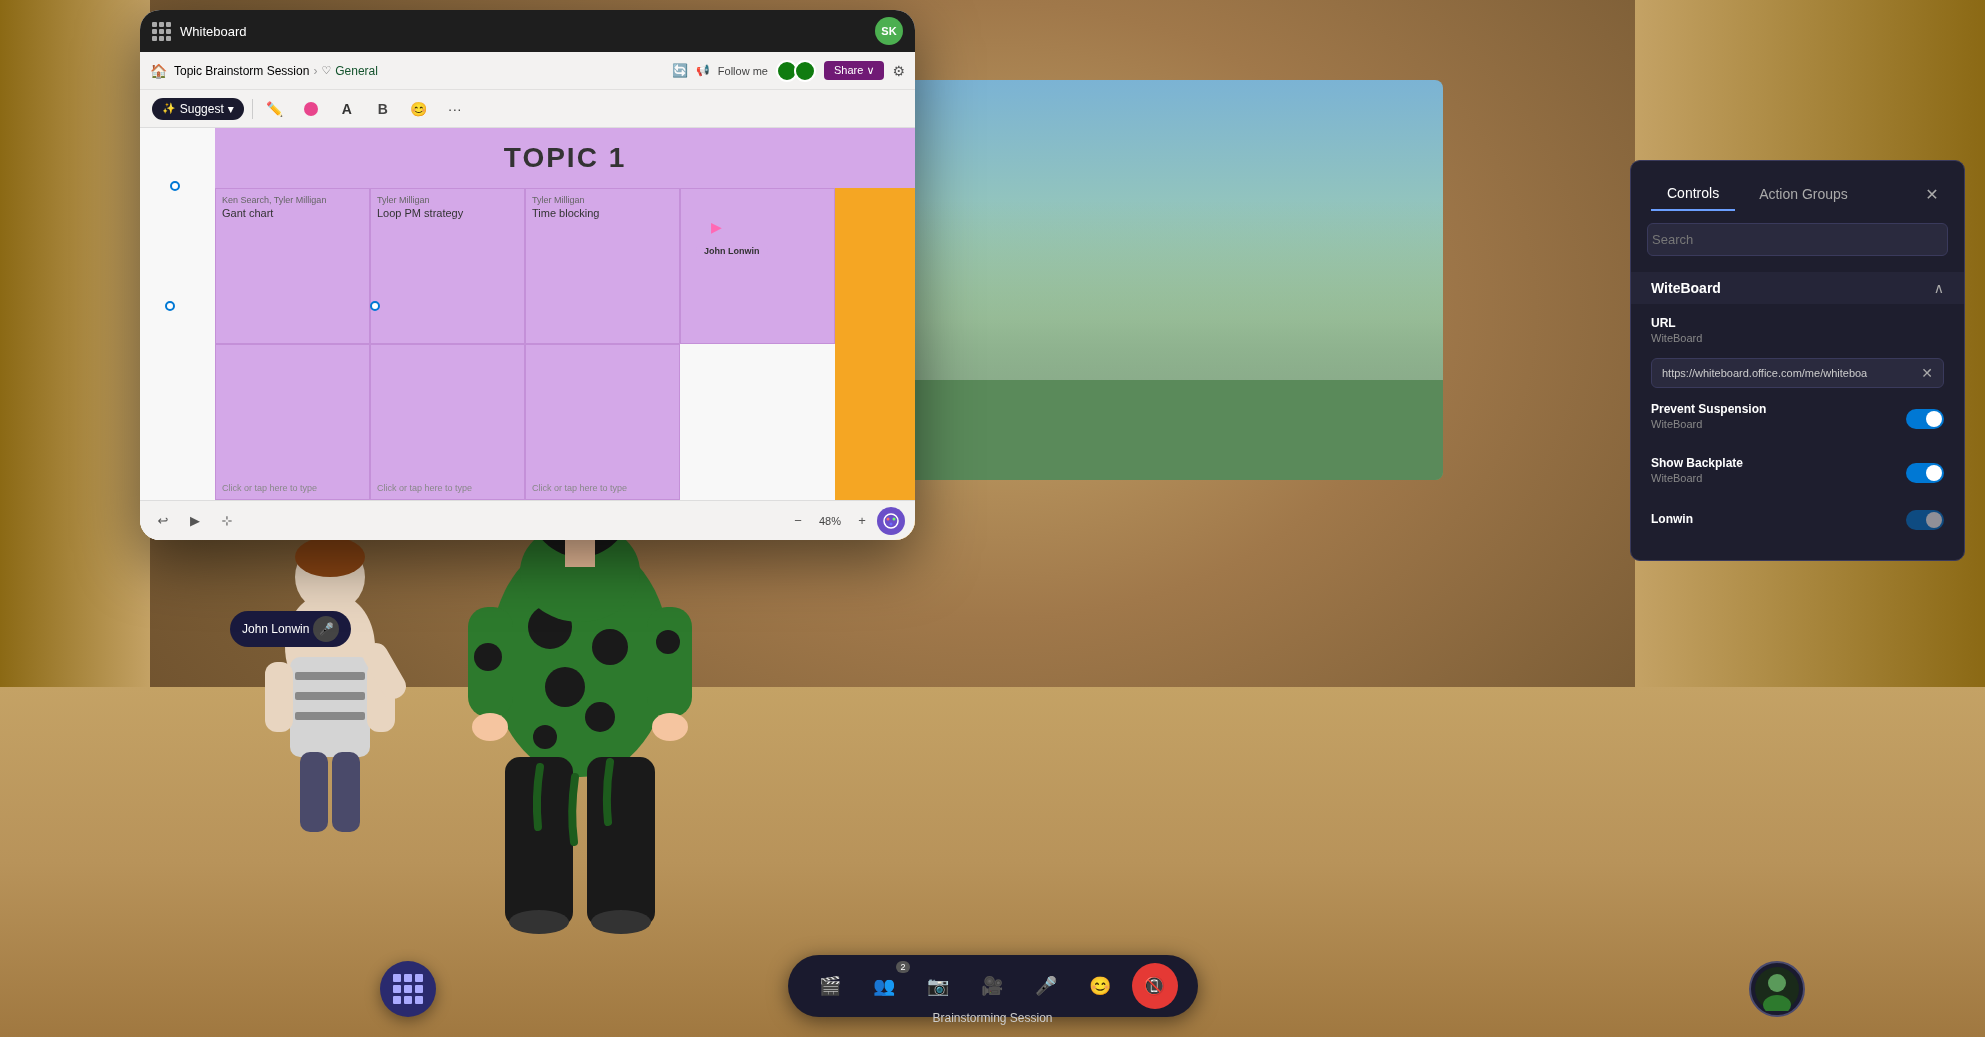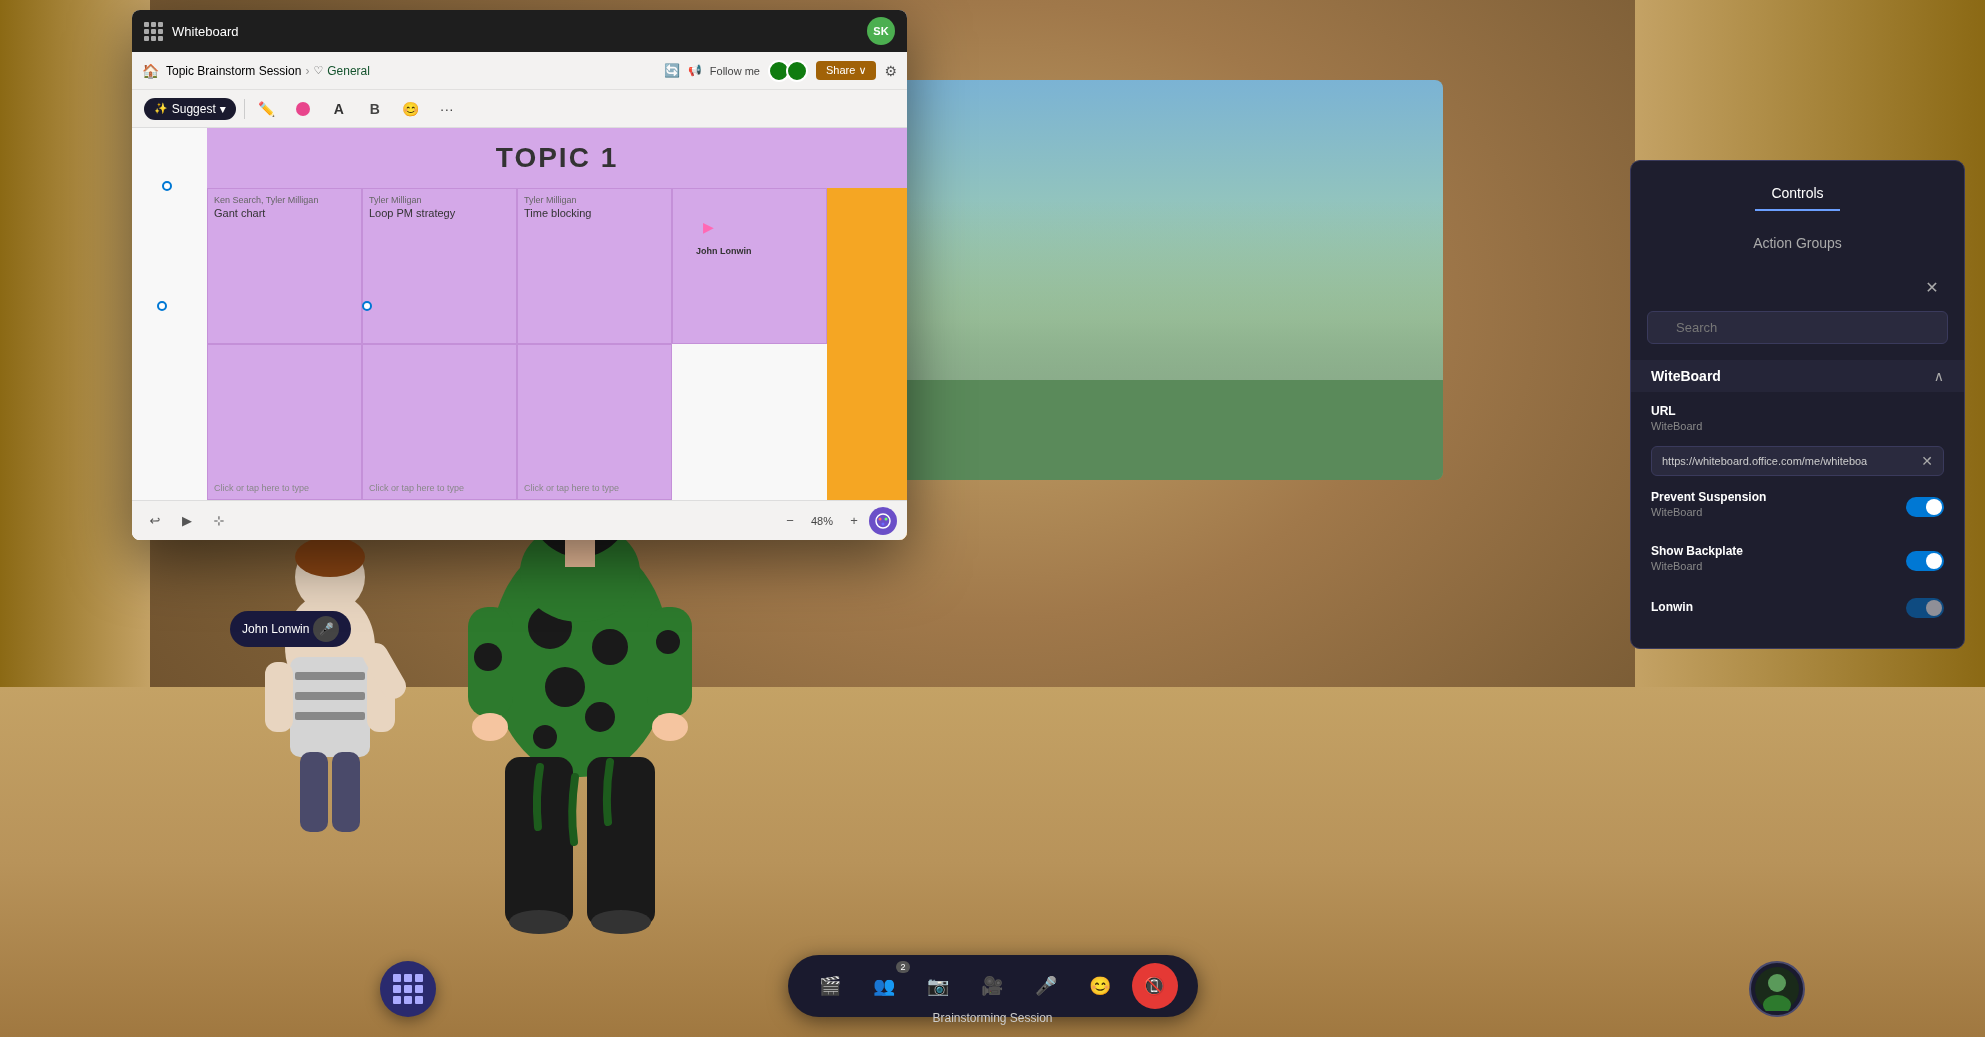--- a/index.html
+++ b/index.html
@@ -73,25 +73,25 @@
       right: 0;
       width: 350px;
       height: 100%;
       background: linear-gradient(to left, #8B6914 0%, #c4a265 100%);
     }
 
     
     .whiteboard-window {
       position: absolute;
       top: 10px;
-      left: 132px;
+      left: 140px;
       width: 775px;
       height: 530px;
       background: #ffffff;
-      border-radius: 8px;
+      border-radius: 20px;
       box-shadow: 0 20px 60px rgba(0,0,0,0.5);
       z-index: 30;
       overflow: hidden;
     }
 
     .wb-titlebar {
       height: 42px;
       background: #1e1e1e;
       display: flex;
       align-items: center;
@@ -158,21 +158,21 @@
     }
 
     .wb-right-controls {
       margin-left: auto;
       display: flex;
       align-items: center;
       gap: 8px;
     }
 
     .wb-share-btn {
-      background: #a16207;
+      background: #701a75;
       color: white;
       border-radius: 4px;
       padding: 3px 10px;
       font-size: 11px;
     }
 
     .wb-avatar-stack {
       display: flex;
       gap: -4px;
     }
@@ -368,22 +368,21 @@
       border: 1px solid #3a3a5c;
       z-index: 50;
       overflow: hidden;
       padding-bottom: 20px;
     }
 
     .panel-header {
       display: flex;
       align-items: center;
       padding: 16px 20px 0;
-      gap: 16px;
-      flex-direction: column;
+      gap: 8px;
     }
 
     .panel-tab {
       font-size: 14px;
       font-weight: 500;
       color: #aaa;
       padding: 8px 16px;
       cursor: pointer;
     }
 
@@ -400,21 +399,21 @@
       color: #aaa;
       font-size: 16px;
       border-radius: 4px;
     }
 
     .panel-search {
       margin: 12px 16px 0;
       background: #2a2a3e;
       border: 1px solid #3a3a5c;
       border-radius: 6px;
-      padding: 8px 28px;
+      padding: 8px 4px;
       color: #ccc;
       font-size: 13px;
     }
 
     .panel-section {
       margin: 16px 0 0;
     }
 
     .panel-section-header {
       display: flex;

